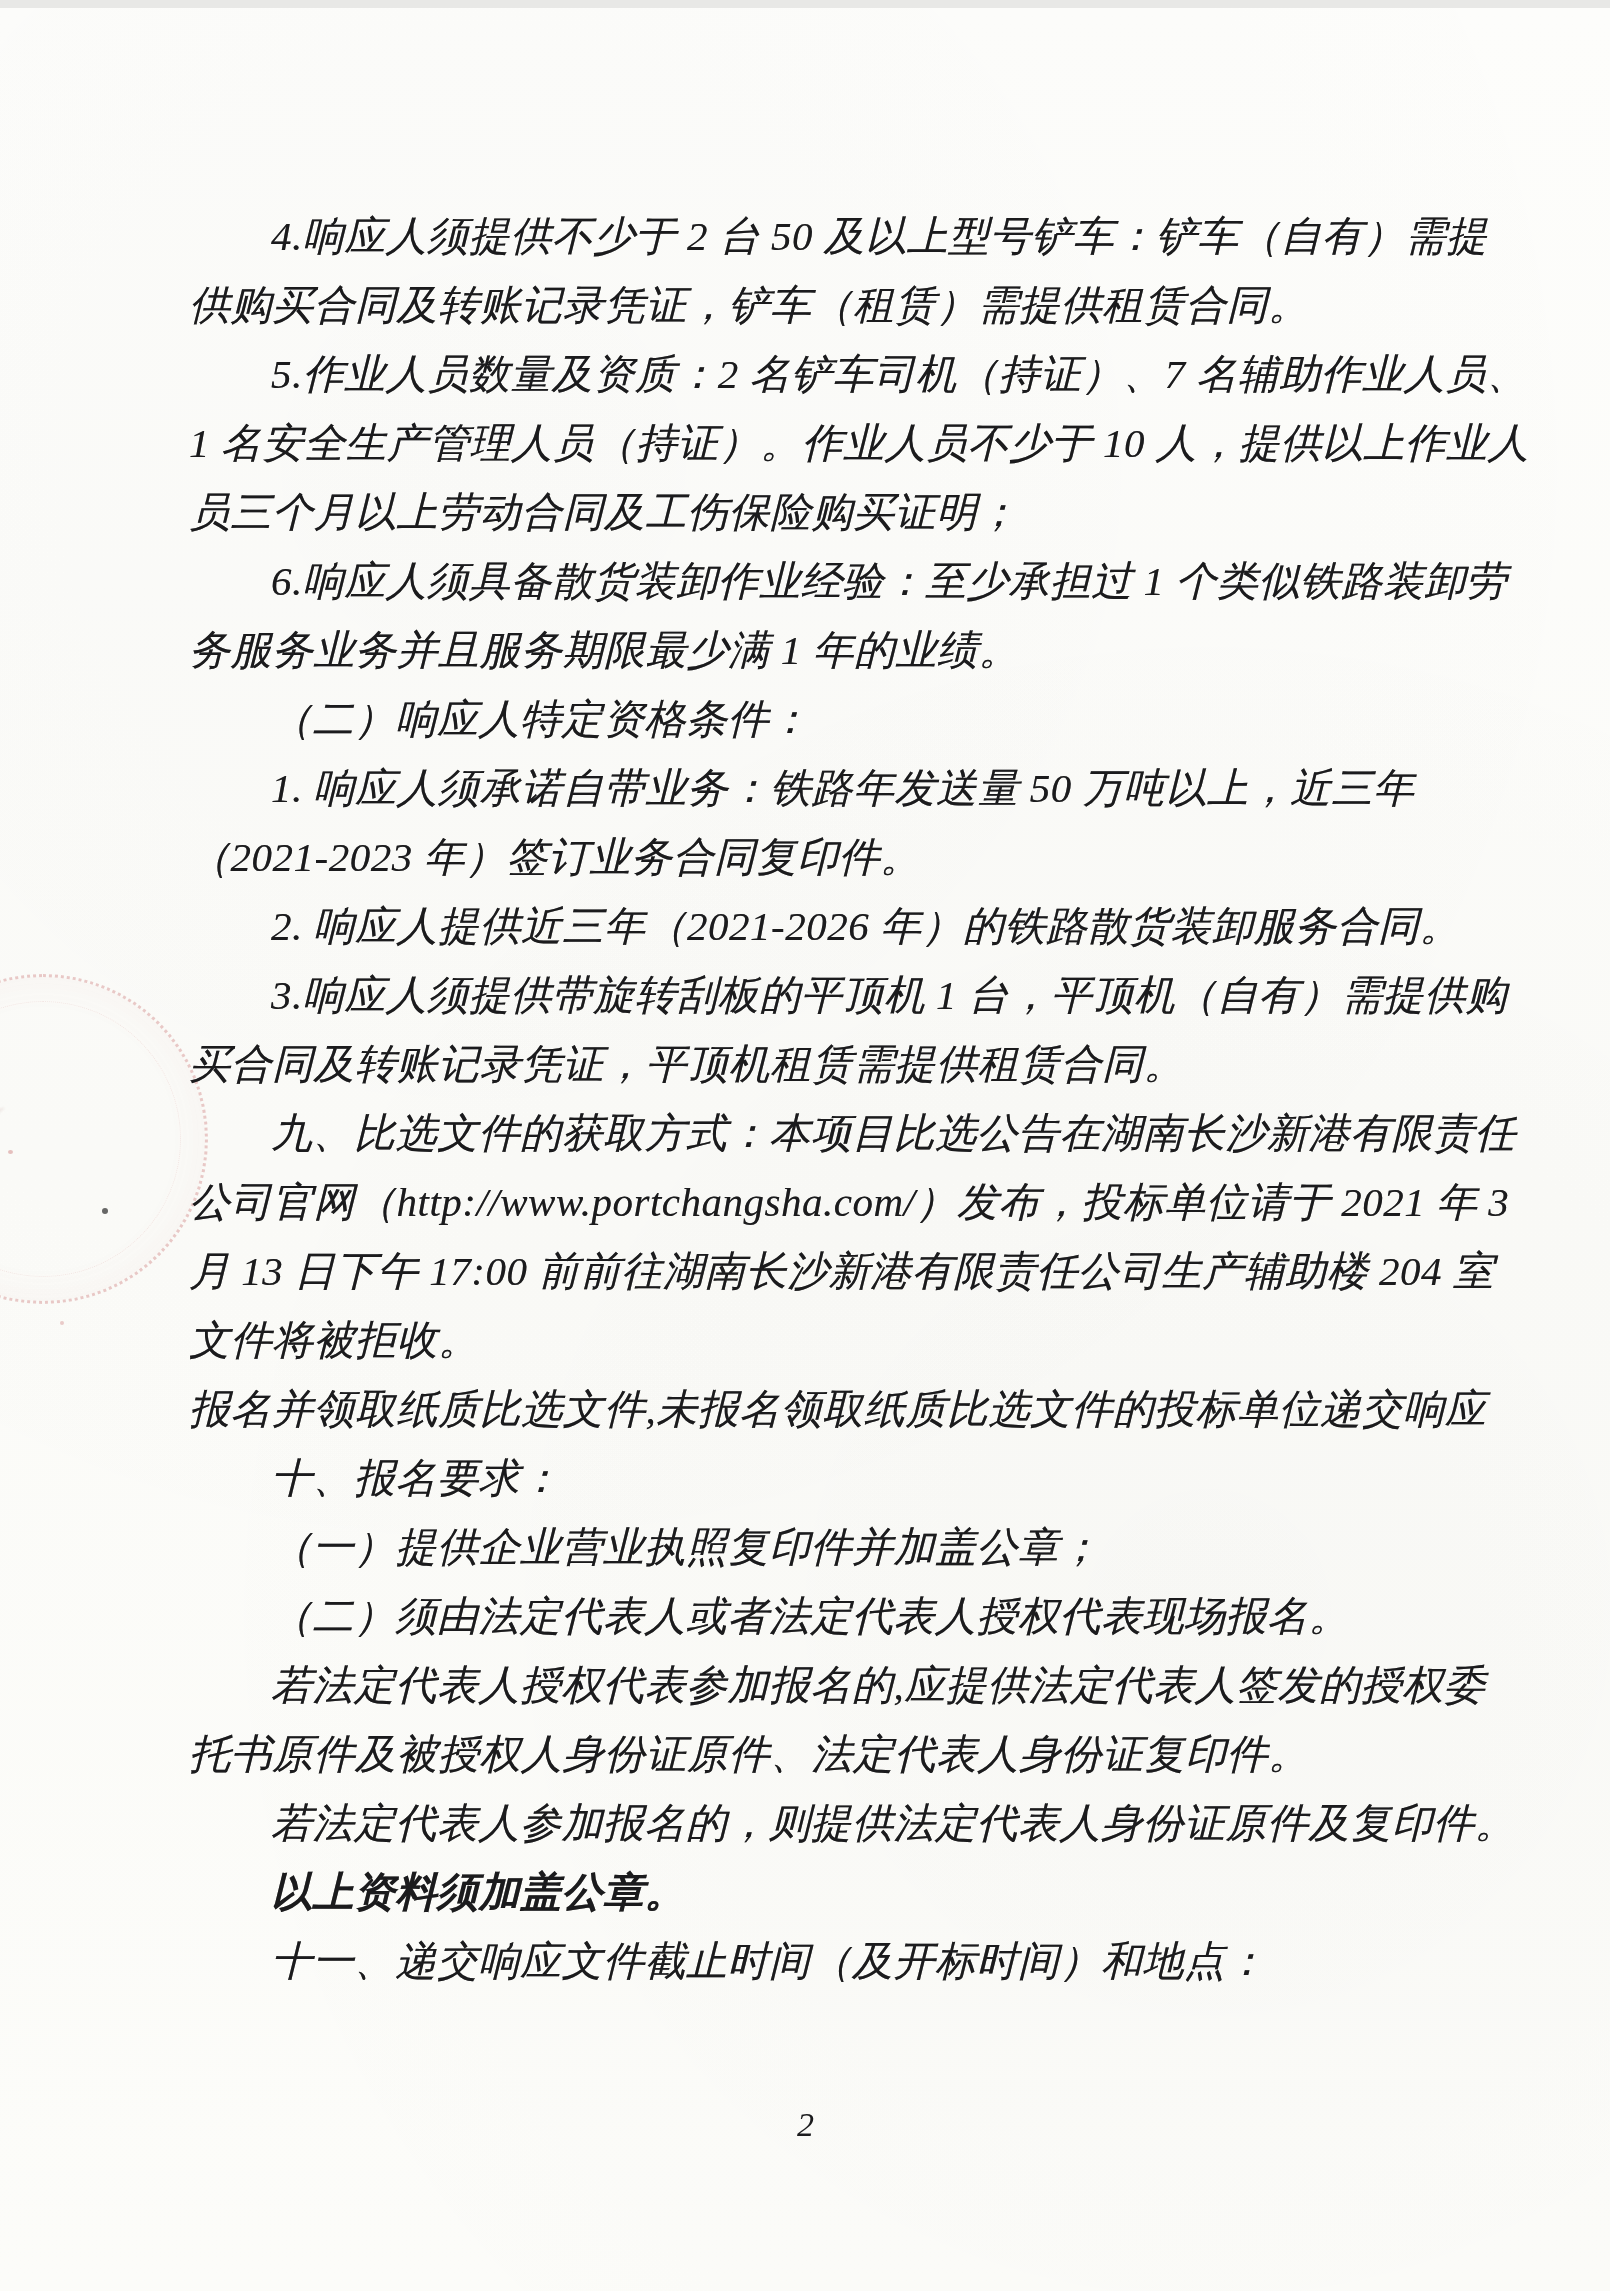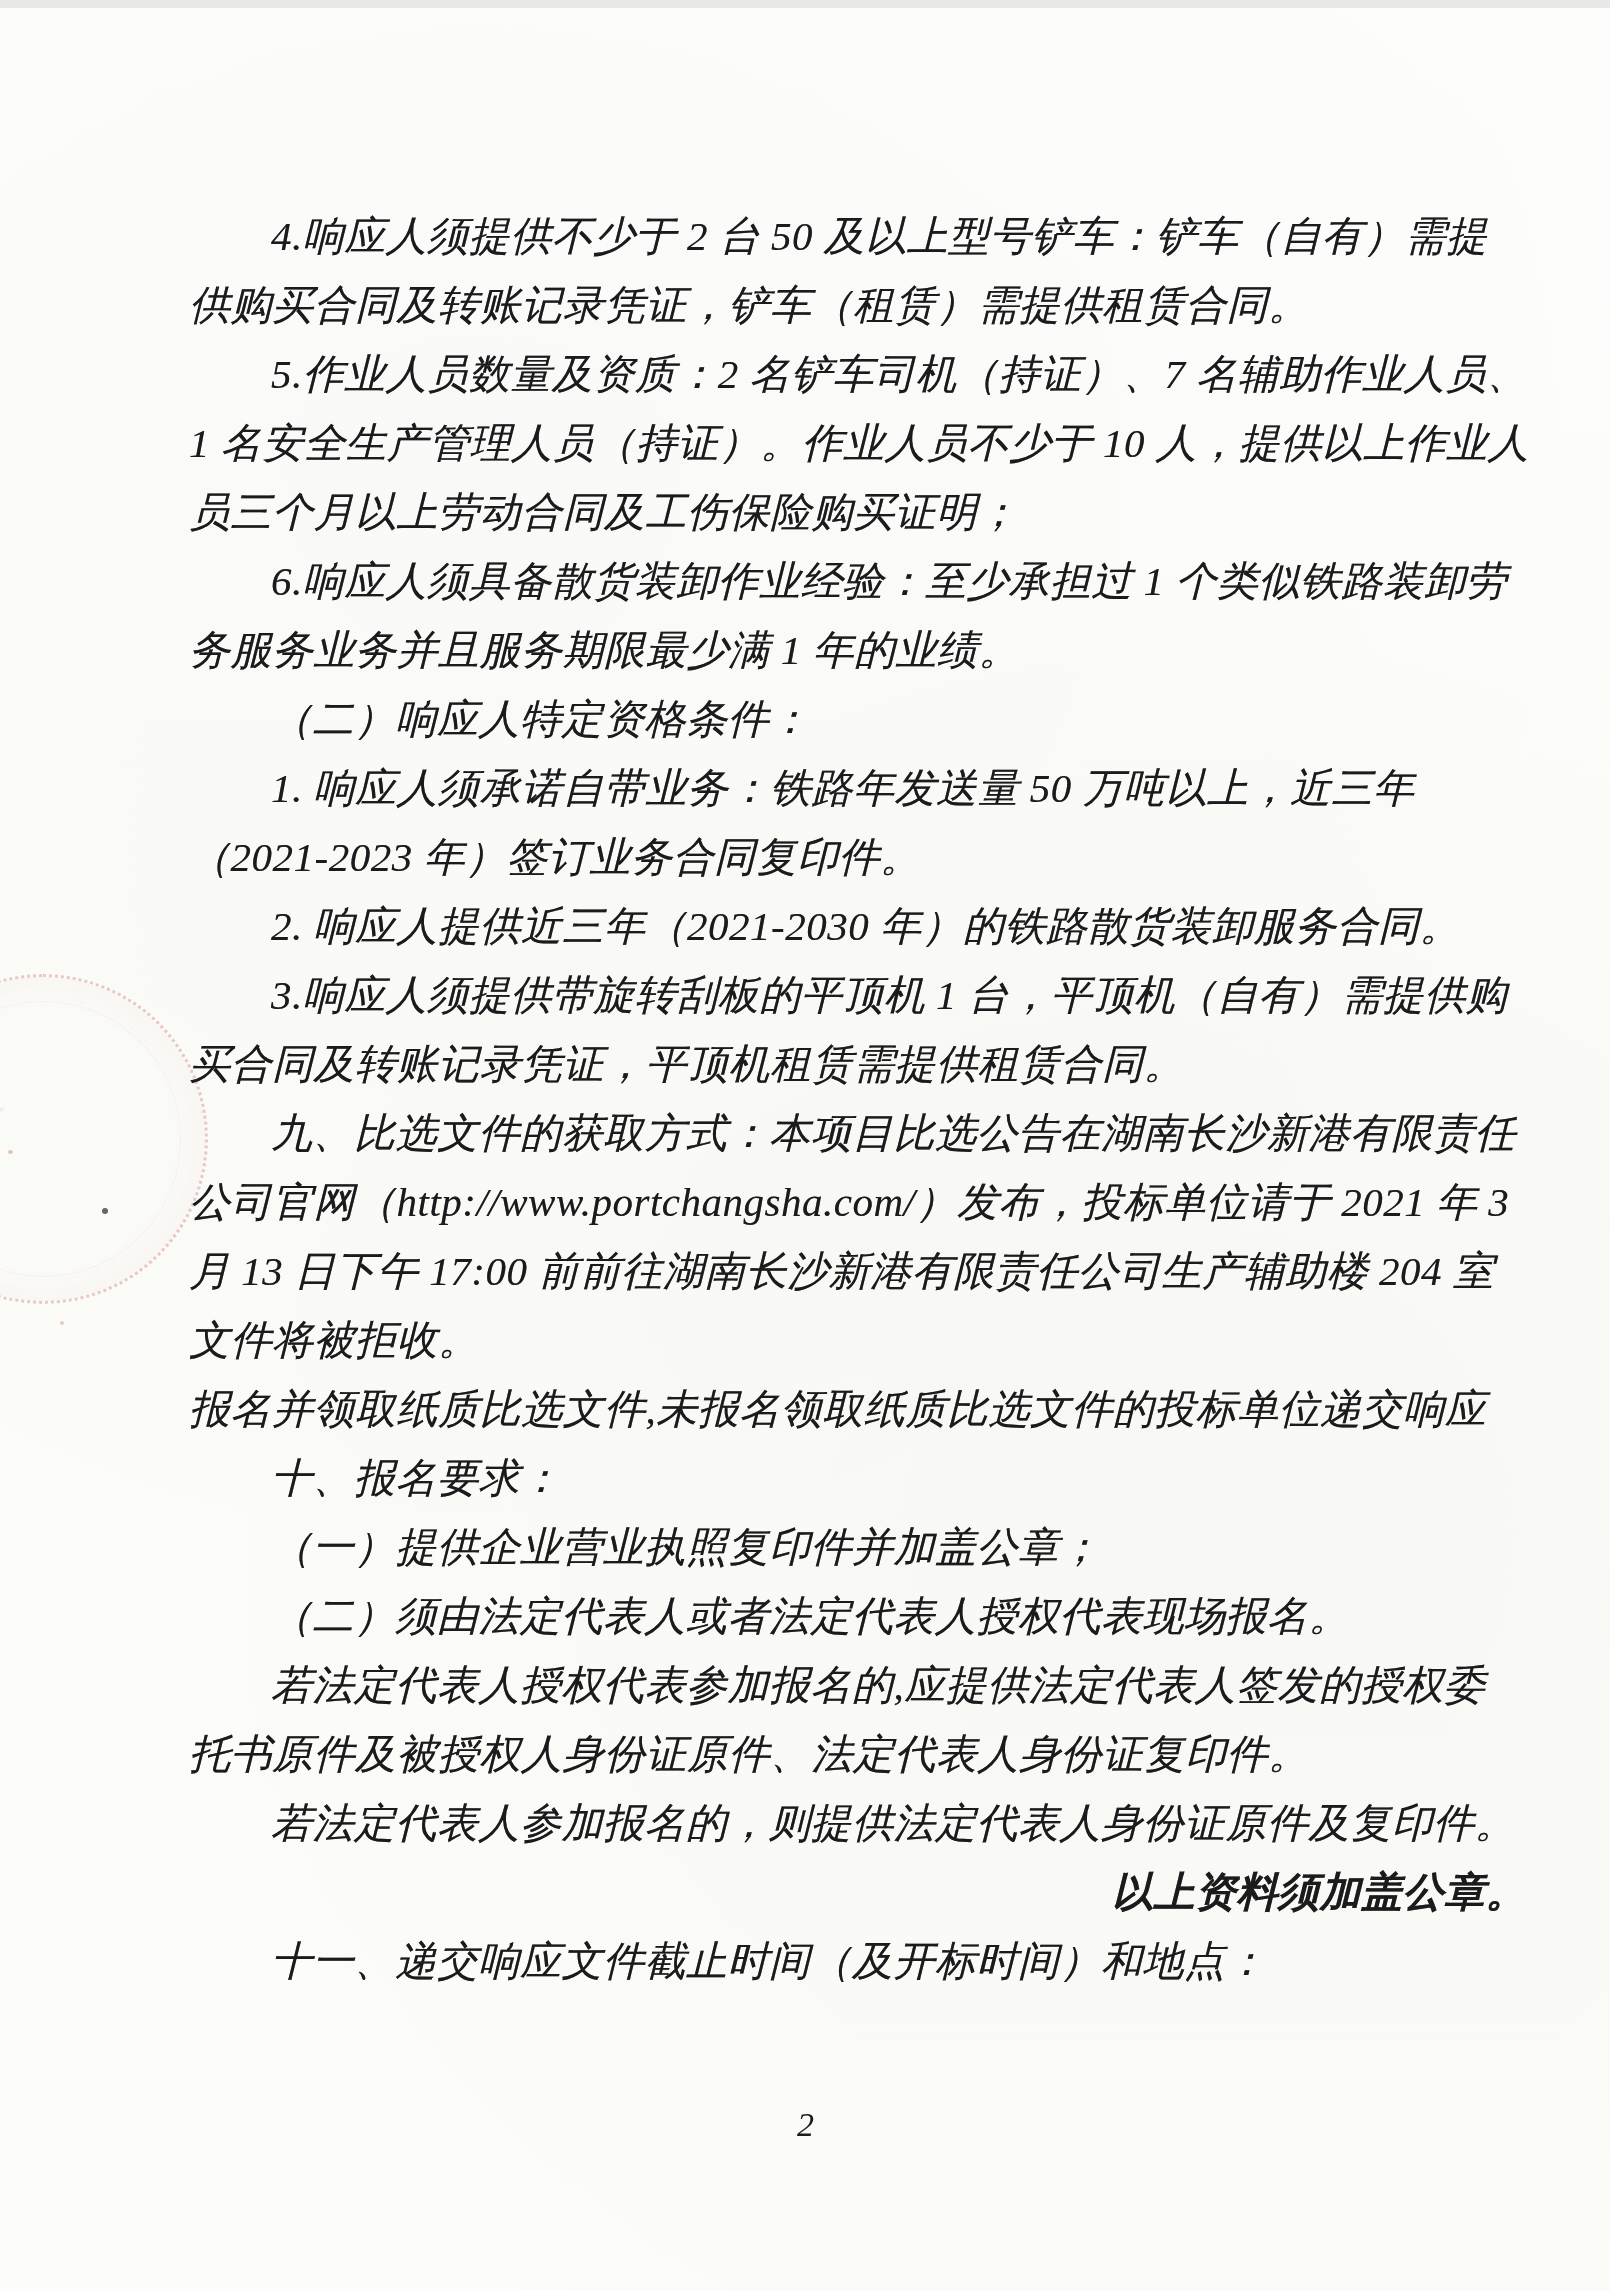--- a/index.html
+++ b/index.html
@@ -25,21 +25,21 @@
   }
   .line{
     font-size:41px;
     line-height:69px;
     height:69px;
     white-space:nowrap;
     letter-spacing:0.5px;
     text-shadow:0 0 0.6px rgba(20,20,20,0.55);
   }
   .line.indent{padding-left:82px;}
-  .line.bold{font-weight:bold;text-align:right;}
+  .line.bold{font-weight:bold;}
   .page-number{
     position:absolute;
     top:2097px;
     left:0;width:100%;
     text-align:center;
     font-size:34px;
     line-height:40px;
   }
   
   .seal{
@@ -94,21 +94,21 @@
       <div class="line indent">4.响应人须提供不少于 2 台 50 及以上型号铲车：铲车（自有）需提</div>
       <div class="line">供购买合同及转账记录凭证，铲车（租赁）需提供租赁合同。</div>
       <div class="line indent">5.作业人员数量及资质：2 名铲车司机（持证）、7 名辅助作业人员、</div>
       <div class="line">1 名安全生产管理人员（持证）。作业人员不少于 10 人，提供以上作业人</div>
       <div class="line">员三个月以上劳动合同及工伤保险购买证明；</div>
       <div class="line indent">6.响应人须具备散货装卸作业经验：至少承担过 1 个类似铁路装卸劳</div>
       <div class="line">务服务业务并且服务期限最少满 1 年的业绩。</div>
       <div class="line indent">（二）响应人特定资格条件：</div>
       <div class="line indent">1. 响应人须承诺自带业务：铁路年发送量 50 万吨以上，近三年</div>
       <div class="line">（2021-2023 年）签订业务合同复印件。</div>
-      <div class="line indent">2. 响应人提供近三年（2021-2030 年）的铁路散货装卸服务合同。</div>
+      <div class="line indent">2. 响应人提供近三年（2021-2026 年）的铁路散货装卸服务合同。</div>
       <div class="line indent">3.响应人须提供带旋转刮板的平顶机 1 台，平顶机（自有）需提供购</div>
       <div class="line">买合同及转账记录凭证，平顶机租赁需提供租赁合同。</div>
       <div class="line indent">九、比选文件的获取方式：本项目比选公告在湖南长沙新港有限责任</div>
       <div class="line">公司官网（http://www.portchangsha.com/）发布，投标单位请于 2021 年 3</div>
       <div class="line">月 13 日下午 17:00 前前往湖南长沙新港有限责任公司生产辅助楼 204 室</div>
       <div class="line">文件将被拒收。</div>
       <div class="line">报名并领取纸质比选文件,未报名领取纸质比选文件的投标单位递交响应</div>
       <div class="line indent">十、报名要求：</div>
       <div class="line indent">（一）提供企业营业执照复印件并加盖公章；</div>
       <div class="line indent">（二）须由法定代表人或者法定代表人授权代表现场报名。</div>

